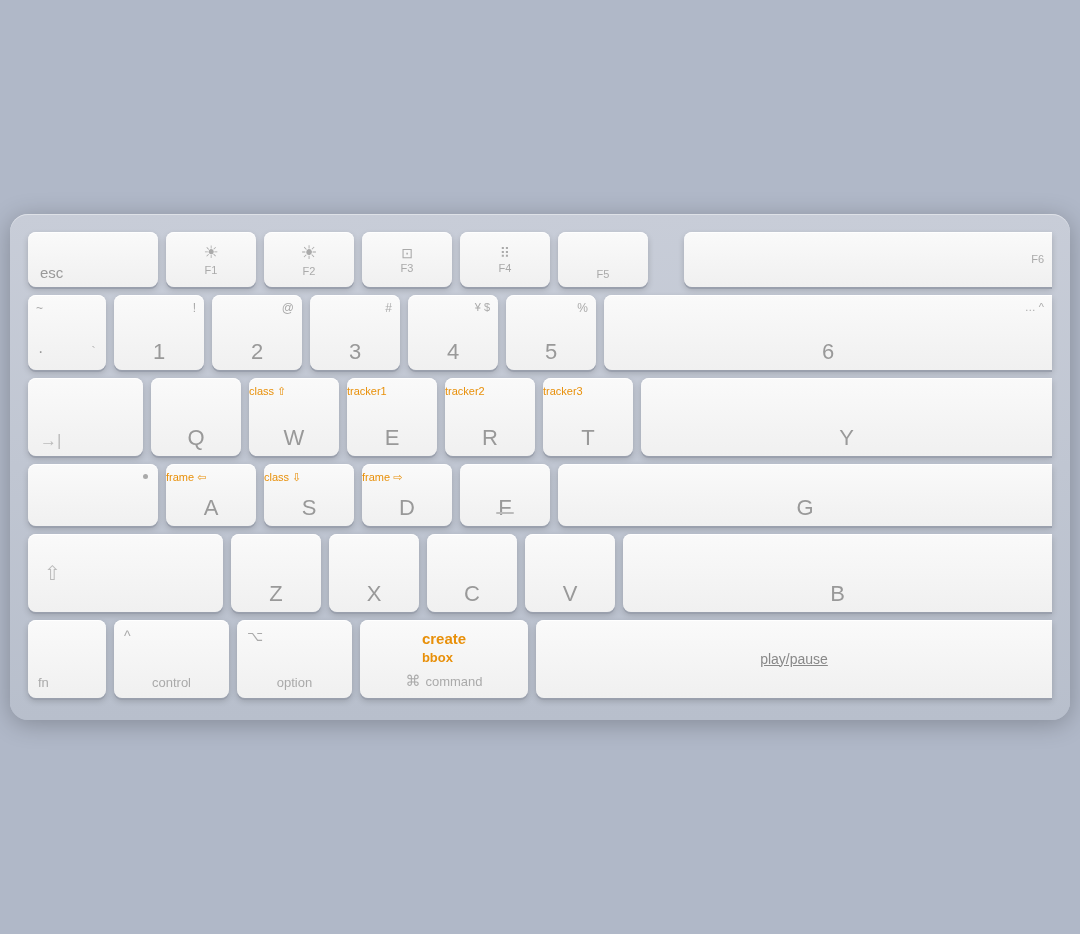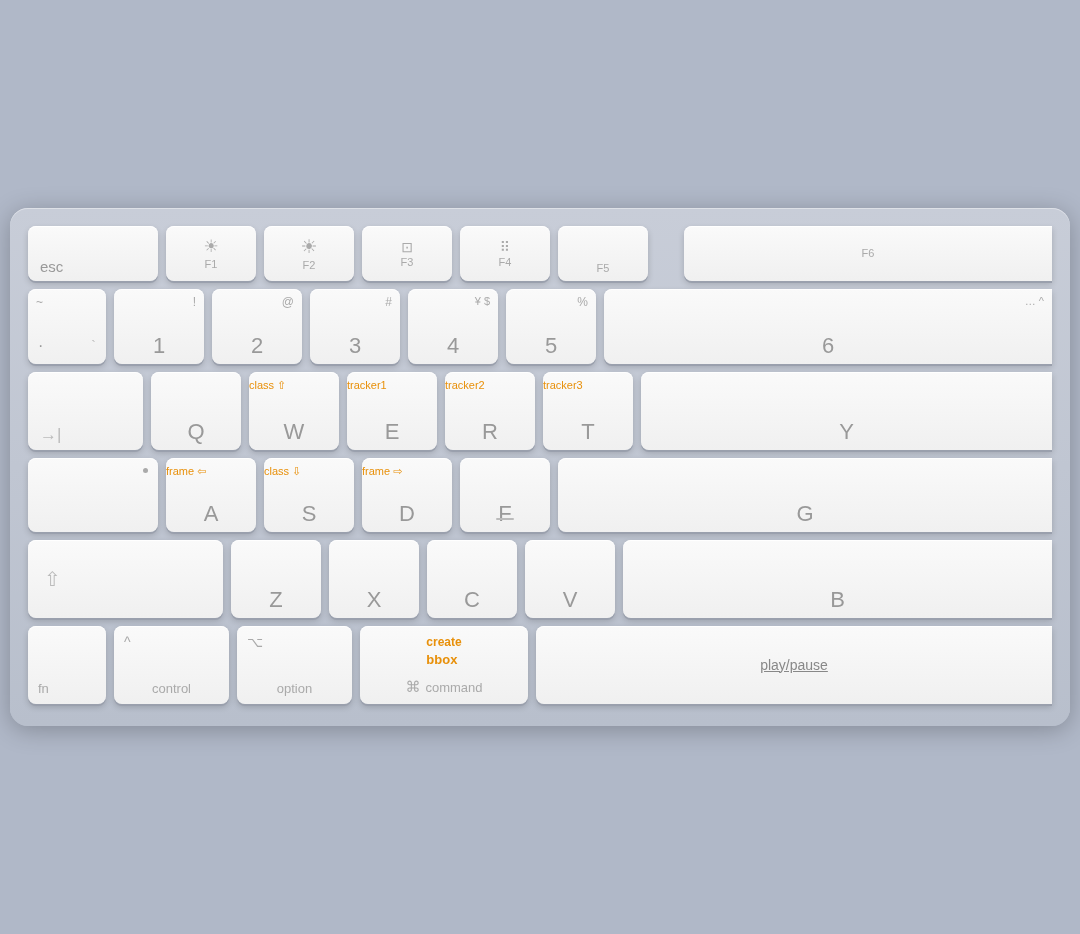--- a/index.html
+++ b/index.html
@@ -105,21 +105,21 @@
       font-size: 12px;
       color: #aaa;
       line-height: 1;
     }
 
     
     .row3 .key { width: 90px; height: 78px; }
     .row3 .key-tab { width: 115px; align-items: flex-start; padding-left: 12px; }
 
     
-    .row4 .key { width: 90px; height: 74px; }
+    .row4 .key { width: 90px; height: 62px; }
     .row4 .key-caps { width: 130px; align-items: flex-start; padding-left: 12px; }
 
     
     .row5 .key { width: 90px; height: 78px; }
     .row5 .key-shift { width: 195px; align-items: flex-start; }
 
     
     .row6 .key { height: 78px; }
     .row6 .key-fn      { width: 78px; align-items: flex-start; padding-left: 10px; }
     .row6 .key-control { width: 115px; }
@@ -186,21 +186,21 @@
       <span style="font-size:14px;color:#aaa;">⊡</span>
       <span class="bottom-label" style="font-size:11px;">F3</span>
     </div>
     <div class="key key-f4" style="align-items:center;justify-content:center;gap:2px;">
       <span style="font-size:14px;color:#aaa;">⠿</span>
       <span class="bottom-label" style="font-size:11px;">F4</span>
     </div>
     <div class="key key-f5" style="align-items:center;gap:2px;">
       <span class="bottom-label" style="font-size:11px;">F5</span>
     </div>
-    <div class="key key-f6" style="align-items:center;justify-content:center;gap:2px; border-radius: 8px 0 0 8px; flex:1;margin-left:28px;">
+    <div class="key key-f6" style="align-items:flex-end;justify-content:center;gap:2px; border-radius: 8px 0 0 8px; flex:1;margin-left:28px;">
       <span class="bottom-label" style="font-size:11px;">F6</span>
     </div>
   </div>
 
   <div class="key-row row2">
     <div class="key key-tilde">
       <span class="num-tl">~</span>
       <span class="main-label" style="font-size:16px;position:absolute;bottom:10px;left:10px;">·</span>
       <span style="position:absolute;bottom:10px;right:10px;font-size:14px;color:#bbb;">`</span>
     </div>
@@ -312,21 +312,21 @@
     <div class="key key-control" style="justify-content:space-between;padding:8px 10px;">
       <span style="font-size:14px;color:#aaa;align-self:flex-start;">^</span>
       <span class="control-text">control</span>
     </div>
     <div class="key key-option" style="justify-content:space-between;padding:8px 10px;">
       <span style="font-size:14px;color:#aaa;align-self:flex-start;">⌥</span>
       <span class="option-text">option</span>
     </div>
     <div class="key key-command" style="justify-content:space-between;padding:8px 10px;">
       <div style="display:flex;flex-direction:column;align-items:flex-start;gap:0;">
-        <span style="color:#e8900a;font-size:12px;font-weight:600;line-height:1.4;">create</span>
+        <span style="color:#e8900a;font-size:15px;font-weight:600;line-height:1.4;">create</span>
         <span style="color:#e8900a;font-size:13px;font-weight:600;line-height:1.4;">bbox</span>
       </div>
       <div style="display:flex;flex-direction:column;align-items:flex-end;justify-content:flex-end;height:100%;">
         <div style="display:flex;gap:5px;align-items:center;">
           <span style="font-size:15px;color:#aaa;">⌘</span>
           <span style="font-size:13px;color:#aaa;">command</span>
         </div>
       </div>
     </div>
     <div class="key" style="flex:1;border-radius:8px 0 0 8px;justify-content:center;align-items:center;text-decoration:underline;">

